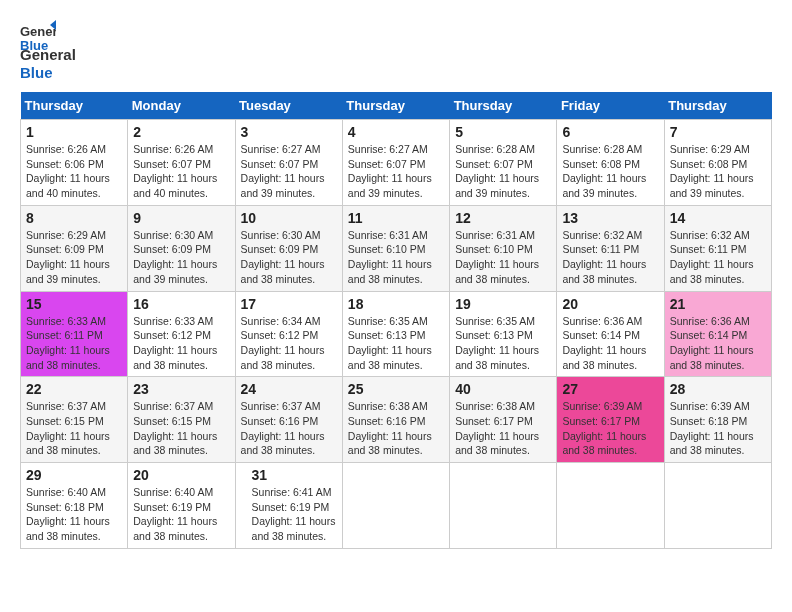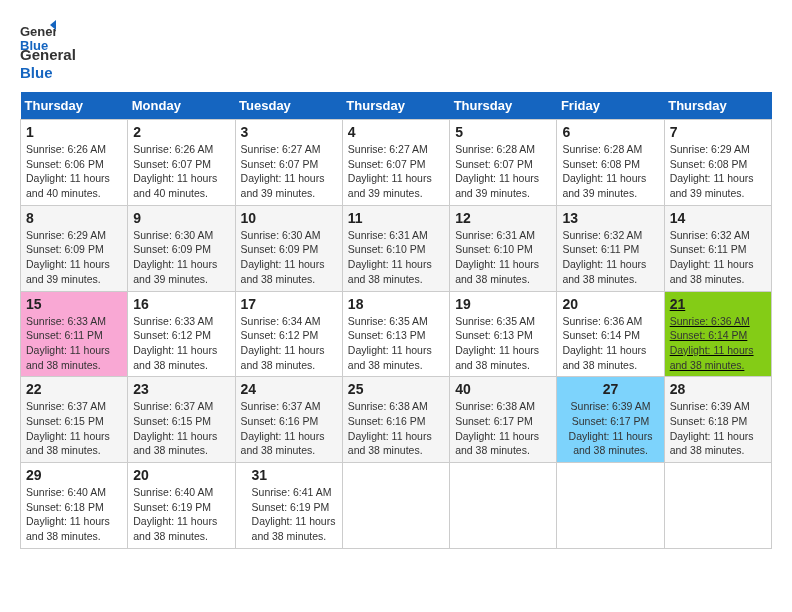--- a/index.html
+++ b/index.html
@@ -199,21 +199,21 @@
         </td>
         <td style="background-color: rgb(245, 245, 245);">
           <span class="day-number">14</span>
           <div class="day-info" style="white-space: pre-line;">Sunrise: 6:32 AM
 Sunset: 6:11 PM
 Daylight: 11 hours
 and 38 minutes.</div>
         </td>
       </tr>
       <tr>
-        <td style="background-color: #f9a8d4;">
+        <td style="background-color: #d946ef;">
           <span class="day-number">15</span>
           <div class="day-info" style="white-space: pre-line;">Sunrise: 6:33 AM
 Sunset: 6:11 PM
 Daylight: 11 hours
 and 38 minutes.</div>
         </td>
         <td style="background-color: rgb(255, 255, 255);">
           <span class="day-number">16</span>
           <div class="day-info" style="white-space: pre-line;">Sunrise: 6:33 AM
 Sunset: 6:12 PM
@@ -241,21 +241,21 @@
 Daylight: 11 hours
 and 38 minutes.</div>
         </td>
         <td style="background-color: rgb(255, 255, 255);">
           <span class="day-number">20</span>
           <div class="day-info" style="white-space: pre-line;">Sunrise: 6:36 AM
 Sunset: 6:14 PM
 Daylight: 11 hours
 and 38 minutes.</div>
         </td>
-        <td style="background-color: #84cc16; text-decoration: underline;">
+        <td style="background-color: #f9a8d4;">
           <span class="day-number">21</span>
           <div class="day-info" style="white-space: pre-line;">Sunrise: 6:36 AM
 Sunset: 6:14 PM
 Daylight: 11 hours
 and 38 minutes.</div>
         </td>
       </tr>
       <tr>
         <td style="background-color: rgb(245, 245, 245);">
           <span class="day-number">22</span>
@@ -285,21 +285,21 @@
 Daylight: 11 hours
 and 38 minutes.</div>
         </td>
         <td style="background-color: rgb(245, 245, 245);">
           <span class="day-number">40</span>
           <div class="day-info" style="white-space: pre-line;">Sunrise: 6:38 AM
 Sunset: 6:17 PM
 Daylight: 11 hours
 and 38 minutes.</div>
         </td>
-        <td style="background-color: #7dd3fc; text-align: center;">
+        <td style="background-color: #ec4899;">
           <span class="day-number">27</span>
           <div class="day-info" style="white-space: pre-line;">Sunrise: 6:39 AM
 Sunset: 6:17 PM
 Daylight: 11 hours
 and 38 minutes.</div>
         </td>
         <td style="background-color: rgb(245, 245, 245);">
           <span class="day-number">28</span>
           <div class="day-info" style="white-space: pre-line;">Sunrise: 6:39 AM
 Sunset: 6:18 PM

